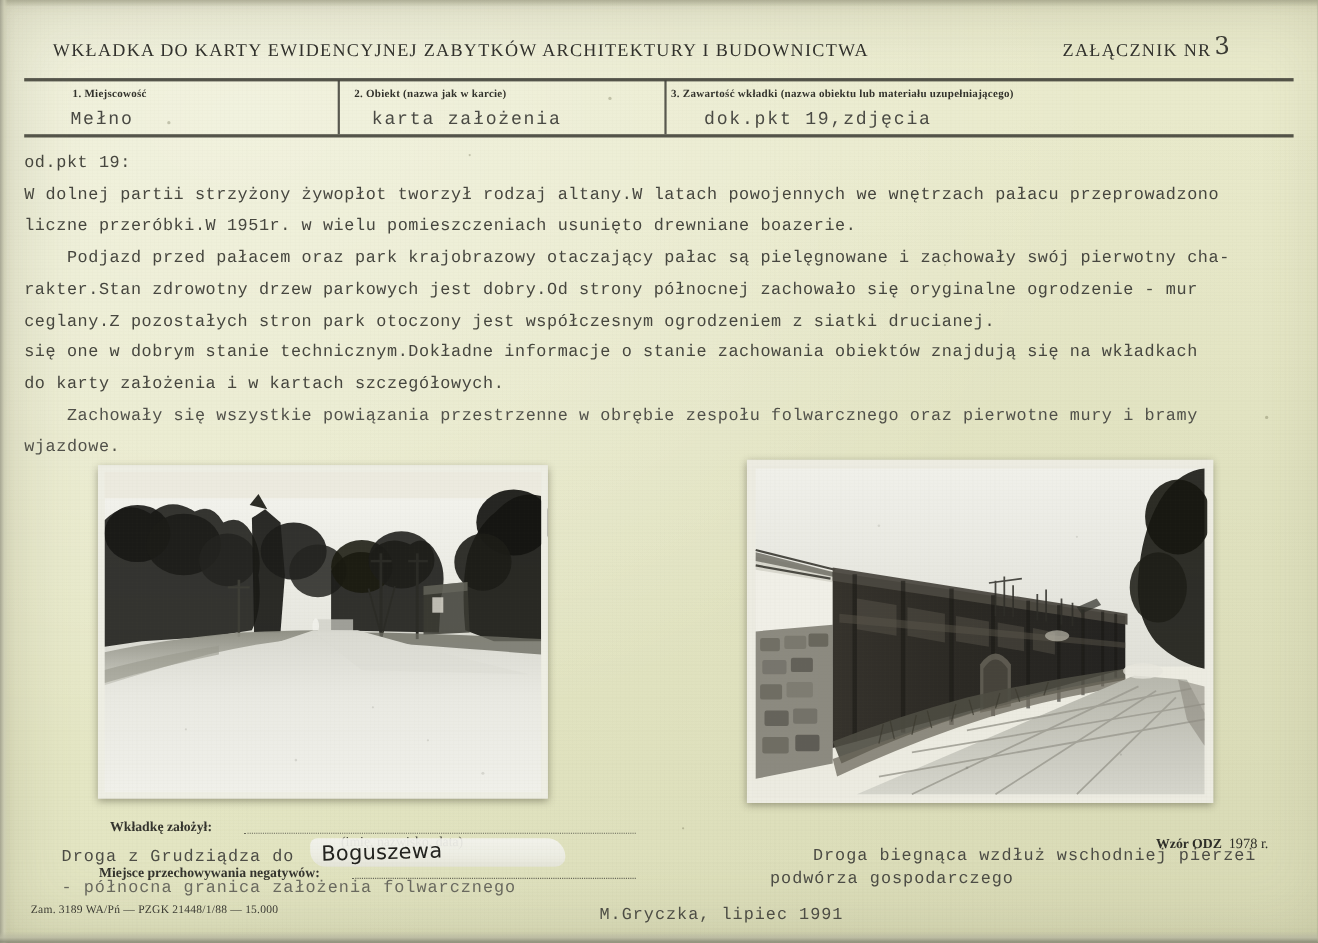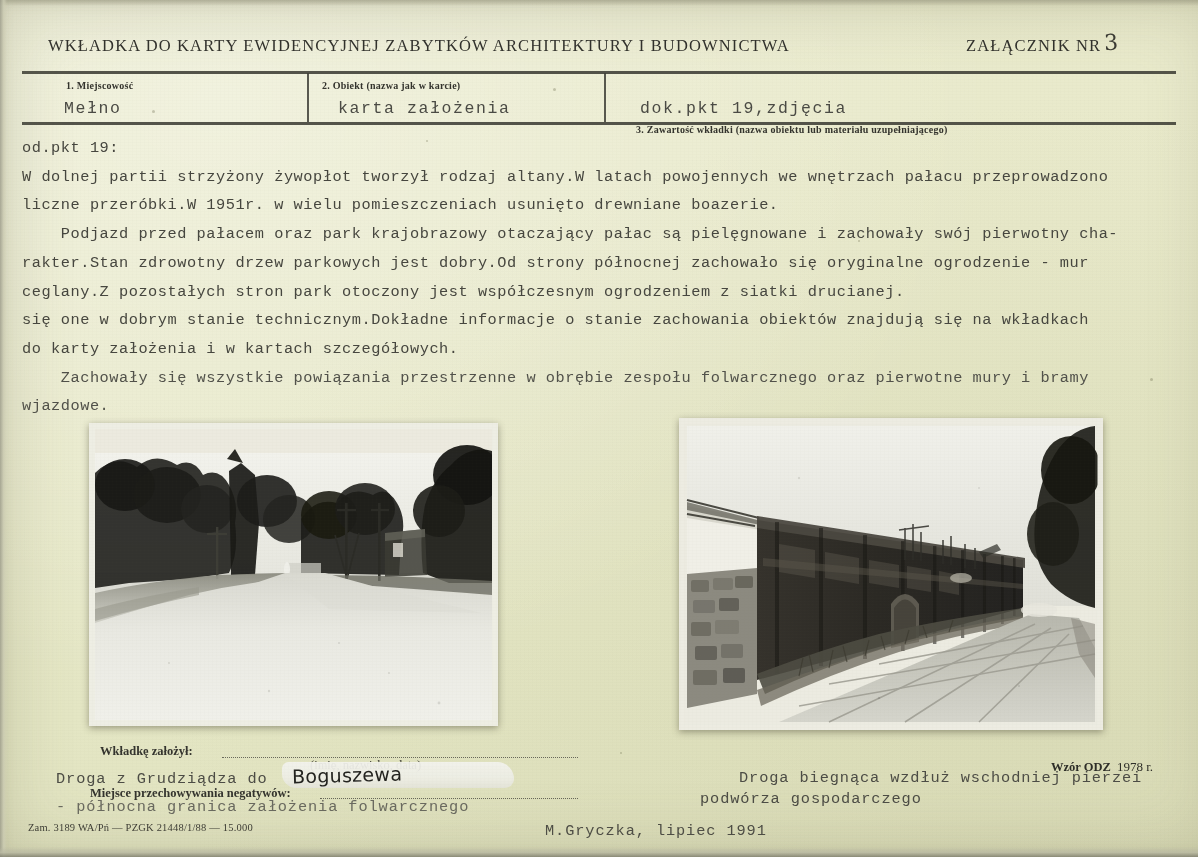--- a/index.html
+++ b/index.html
@@ -219,21 +219,21 @@
   <div class="rule thick" style="left:22px; top:122px; width:1154px;"></div>
   <div class="vrule" style="left:307px; top:73px; height:49px;"></div>
   <div class="vrule" style="left:604px; top:73px; height:49px;"></div>
 
   <div class="field-label" style="left:66px; top:80px;">1. Miejscowość</div>
   <div class="field-value" style="left:64px; top:99px;">Mełno</div>
 
   <div class="field-label" style="left:322px; top:80px;">2. Obiekt (nazwa jak w karcie)</div>
   <div class="field-value" style="left:338px; top:99px;">karta założenia</div>
 
-  <div class="field-label" style="left:636px; top:80px;margin-top:44px;">3. Zawartość wkładki (nazwa obiektu lub materiału uzupełniającego)</div>
+  <div class="field-label" style="left:610px; top:80px;">3. Zawartość wkładki (nazwa obiektu lub materiału uzupełniającego)</div>
   <div class="field-value" style="left:640px; top:99px;">dok.pkt 19,zdjęcia</div>
 
   <div class="body-block">
     <div class="body-line">od.pkt 19:</div>
     <div class="body-line">W dolnej partii strzyżony żywopłot tworzył rodzaj altany.W latach powojennych we wnętrzach pałacu przeprowadzono</div>
     <div class="body-line">liczne przeróbki.W 1951r. w wielu pomieszczeniach usunięto drewniane boazerie.</div>
     <div class="body-line">    Podjazd przed pałacem oraz park krajobrazowy otaczający pałac są pielęgnowane i zachowały swój pierwotny cha-</div>
     <div class="body-line">rakter.Stan zdrowotny drzew parkowych jest dobry.Od strony północnej zachowało się oryginalne ogrodzenie - mur</div>
     <div class="body-line">ceglany.Z pozostałych stron park otoczony jest współczesnym ogrodzeniem z siatki drucianej.</div>
     <div class="body-line">się one w dobrym stanie technicznym.Dokładne informacje o stanie zachowania obiektów znajdują się na wkładkach</div>

